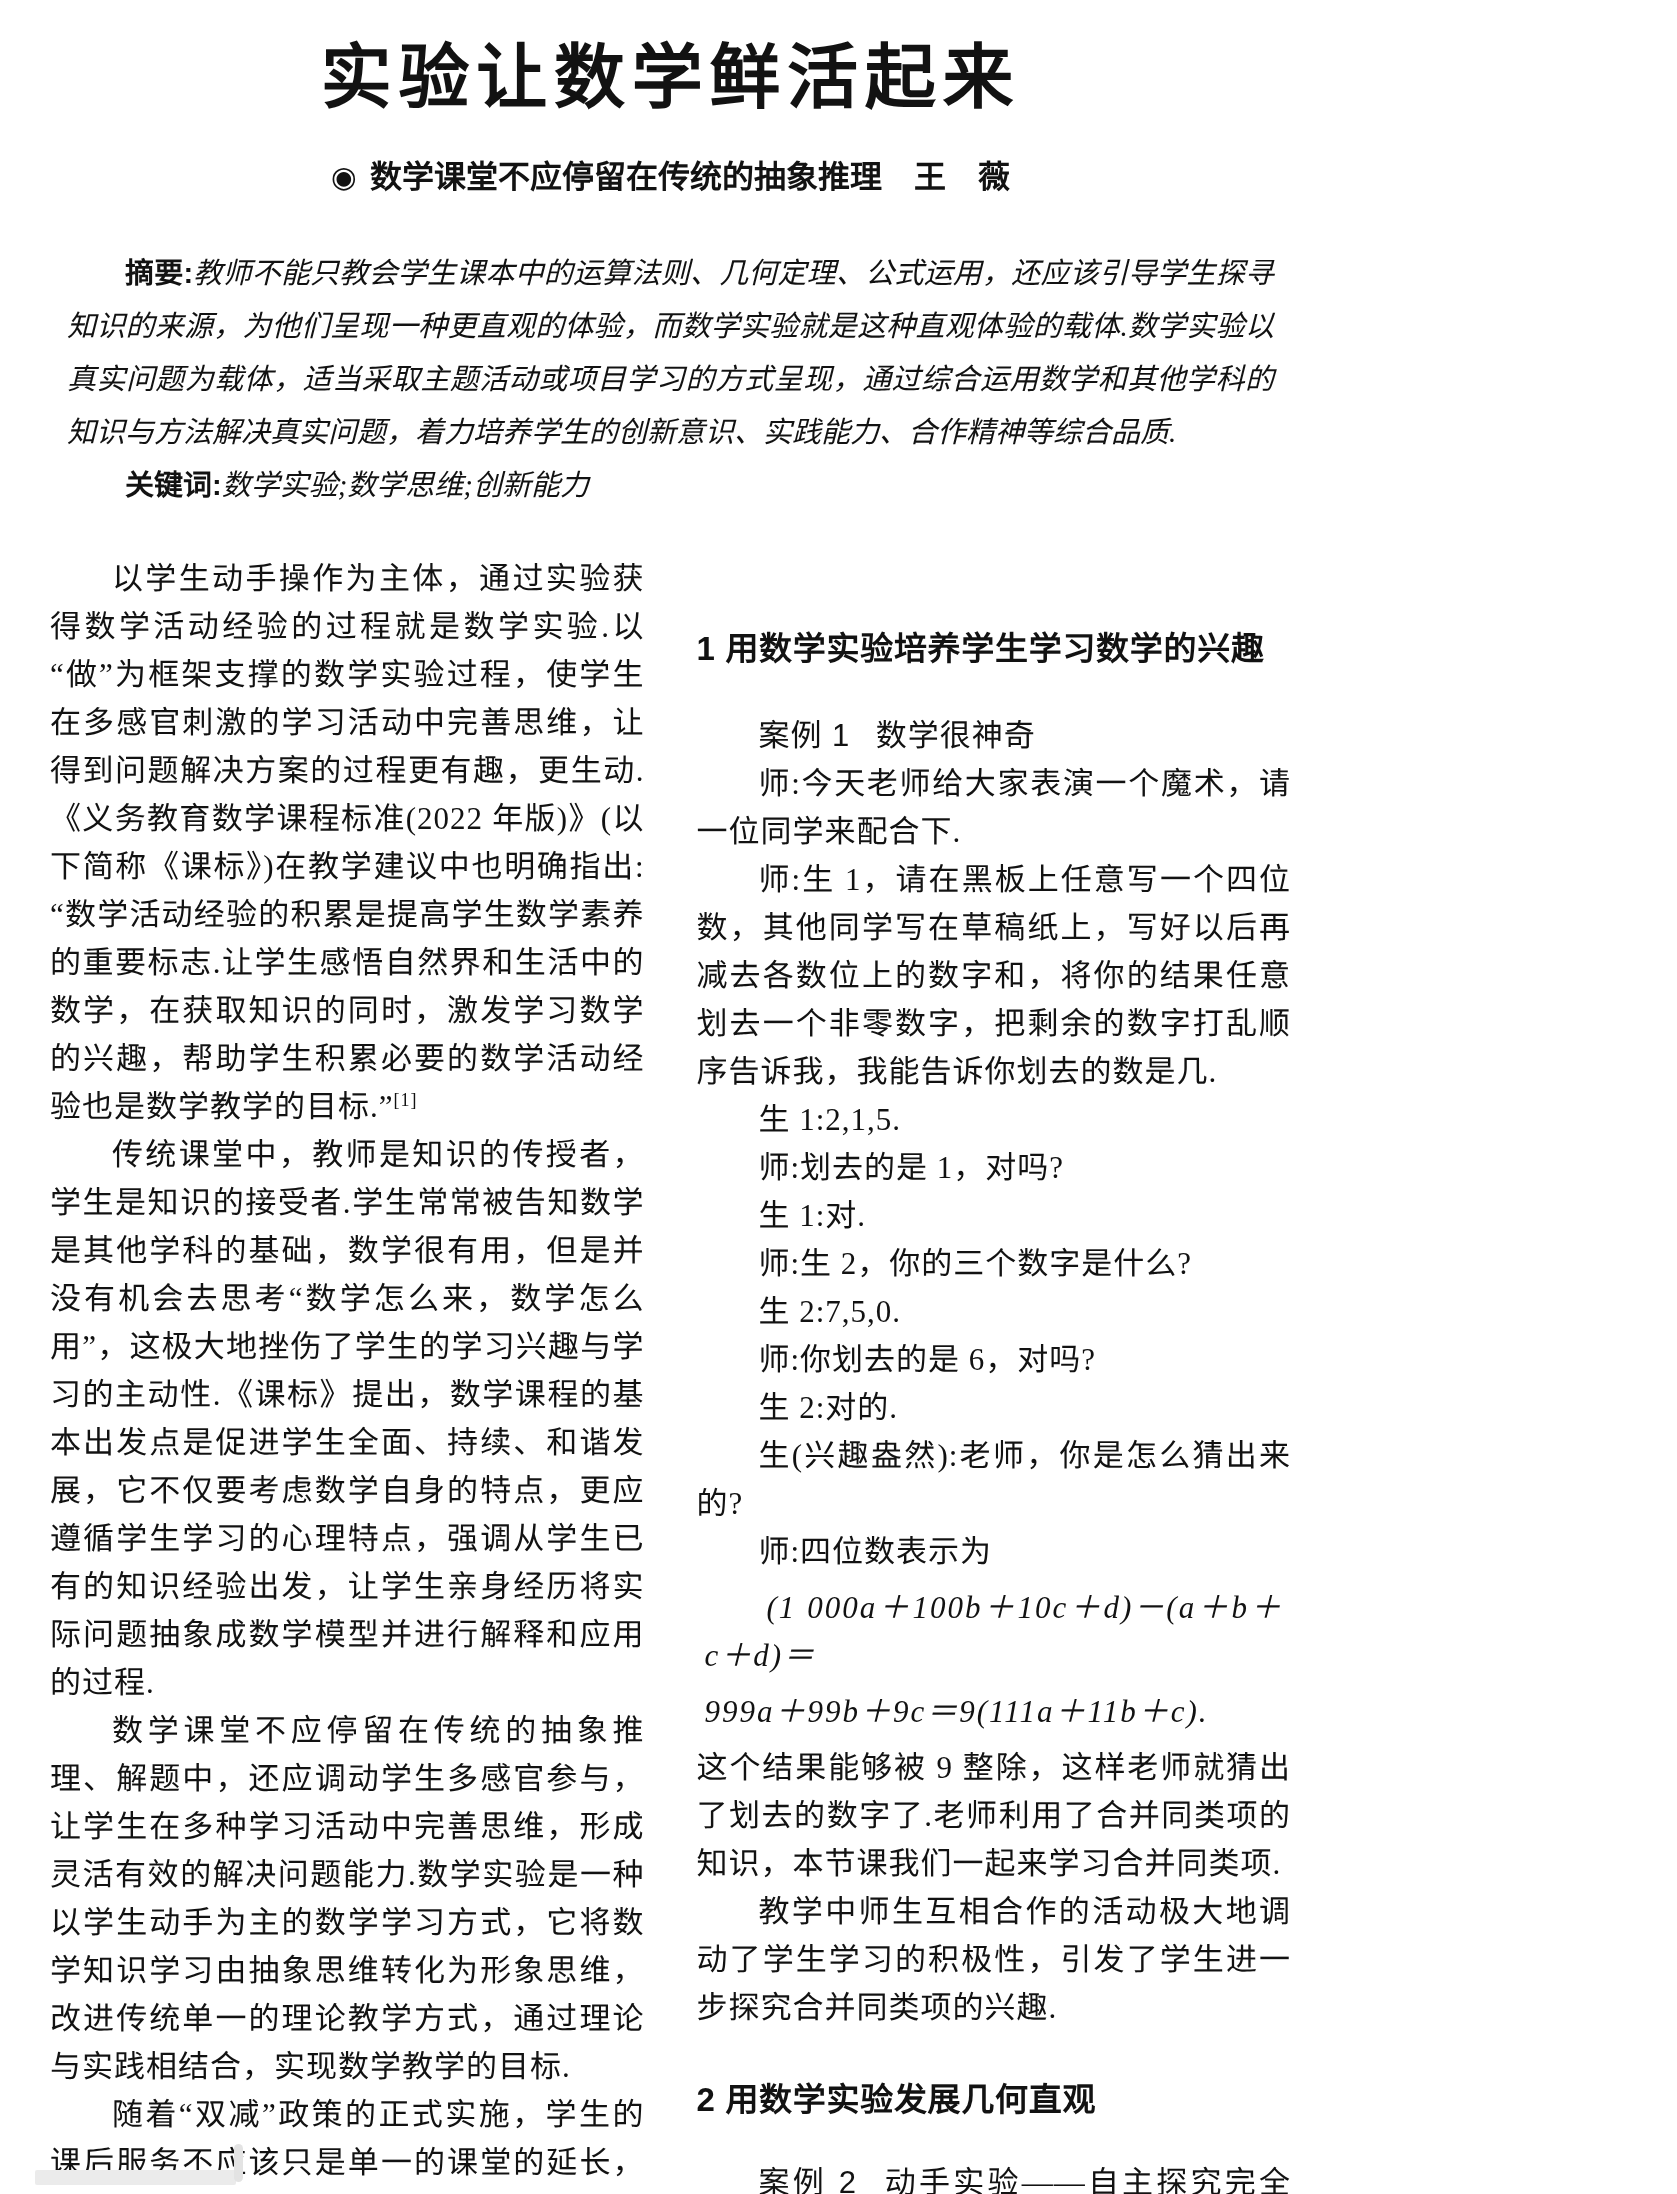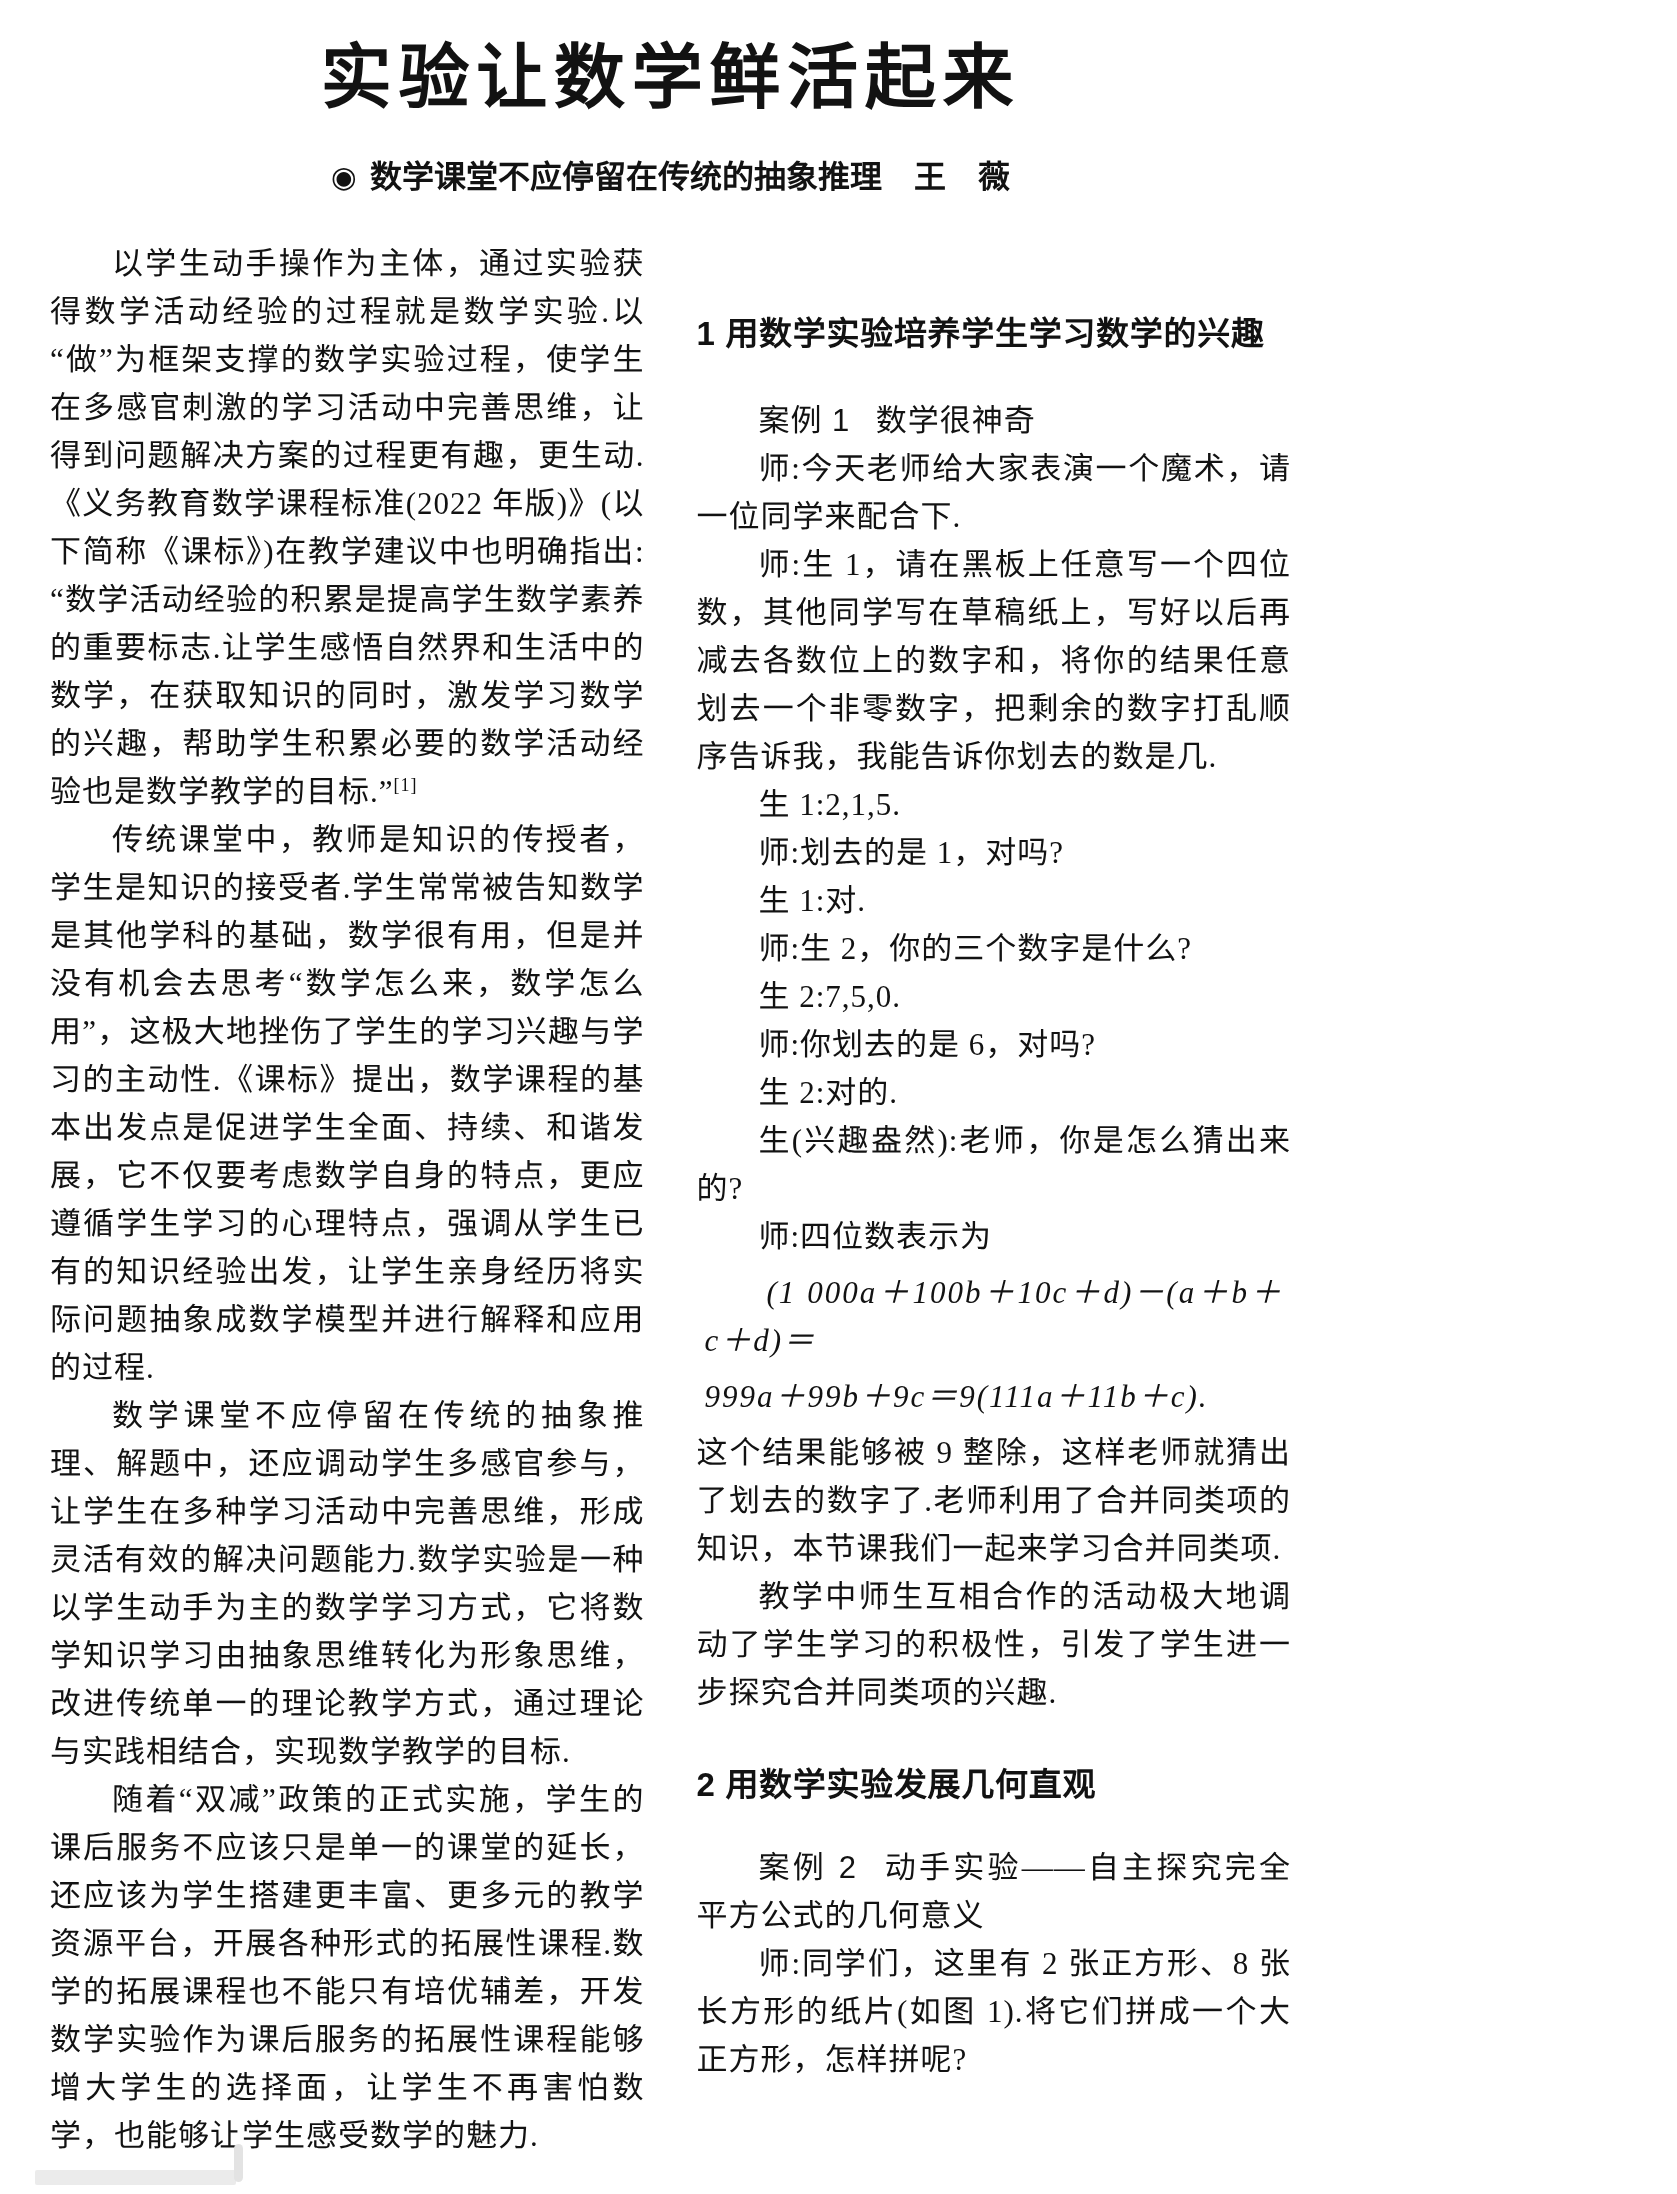--- a/index.html
+++ b/index.html
@@ -98,20 +98,24 @@
 <body>
 
 <div class="page">
 
   <div class="title">实验让数学鲜活起来</div>
 
   <div class="byline">
     <span class="bullet">◉</span><span>数学课堂不应停留在传统的抽象推理　王　薇</span>
   </div>
 
+  <div class="abstract-block">
+    <p class="kaiti"><span class="blabel">摘要:</span><span>教师不能只教会学生课本中的运算法则、几何定理、公式运用，还应该引导学生探寻知识的来源，为他们呈现一种更直观的体验，而数学实验就是这种直观体验的载体.数学实验以真实问题为载体，适当采取主题活动或项目学习的方式呈现，通过综合运用数学和其他学科的知识与方法解决真实问题，着力培养学生的创新意识、实践能力、合作精神等综合品质.</span></p>
+    <p class="kaiti"><span class="blabel">关键词:</span><span>数学实验;数学思维;创新能力</span></p>
+  </div>
 
   <div class="columns">
 
     <div class="col">
       <p><span>以学生动手操作为主体，通过实验获得数学活动经验的过程就是数学实验.以“做”为框架支撑的数学实验过程，使学生在多感官刺激的学习活动中完善思维，让得到问题解决方案的过程更有趣，更生动.《义务教育数学课程标准(2022 年版)》(以下简称《课标》)在教学建议中也明确指出:“数学活动经验的积累是提高学生数学素养的重要标志.让学生感悟自然界和生活中的数学，在获取知识的同时，激发学习数学的兴趣，帮助学生积累必要的数学活动经验也是数学教学的目标.”</span><sup>[1]</sup></p>
       <p>传统课堂中，教师是知识的传授者，学生是知识的接受者.学生常常被告知数学是其他学科的基础，数学很有用，但是并没有机会去思考“数学怎么来，数学怎么用”，这极大地挫伤了学生的学习兴趣与学习的主动性.《课标》提出，数学课程的基本出发点是促进学生全面、持续、和谐发展，它不仅要考虑数学自身的特点，更应遵循学生学习的心理特点，强调从学生已有的知识经验出发，让学生亲身经历将实际问题抽象成数学模型并进行解释和应用的过程.</p>
       <p>数学课堂不应停留在传统的抽象推理、解题中，还应调动学生多感官参与，让学生在多种学习活动中完善思维，形成灵活有效的解决问题能力.数学实验是一种以学生动手为主的数学学习方式，它将数学知识学习由抽象思维转化为形象思维，改进传统单一的理论教学方式，通过理论与实践相结合，实现数学教学的目标.</p>
       <p>随着“双减”政策的正式实施，学生的课后服务不应该只是单一的课堂的延长，还应该为学生搭建更丰富、更多元的教学资源平台，开展各种形式的拓展性课程.数学的拓展课程也不能只有培优辅差，开发数学实验作为课后服务的拓展性课程能够增大学生的选择面，让学生不再害怕数学，也能够让学生感受数学的魅力.</p>
     </div>
 

